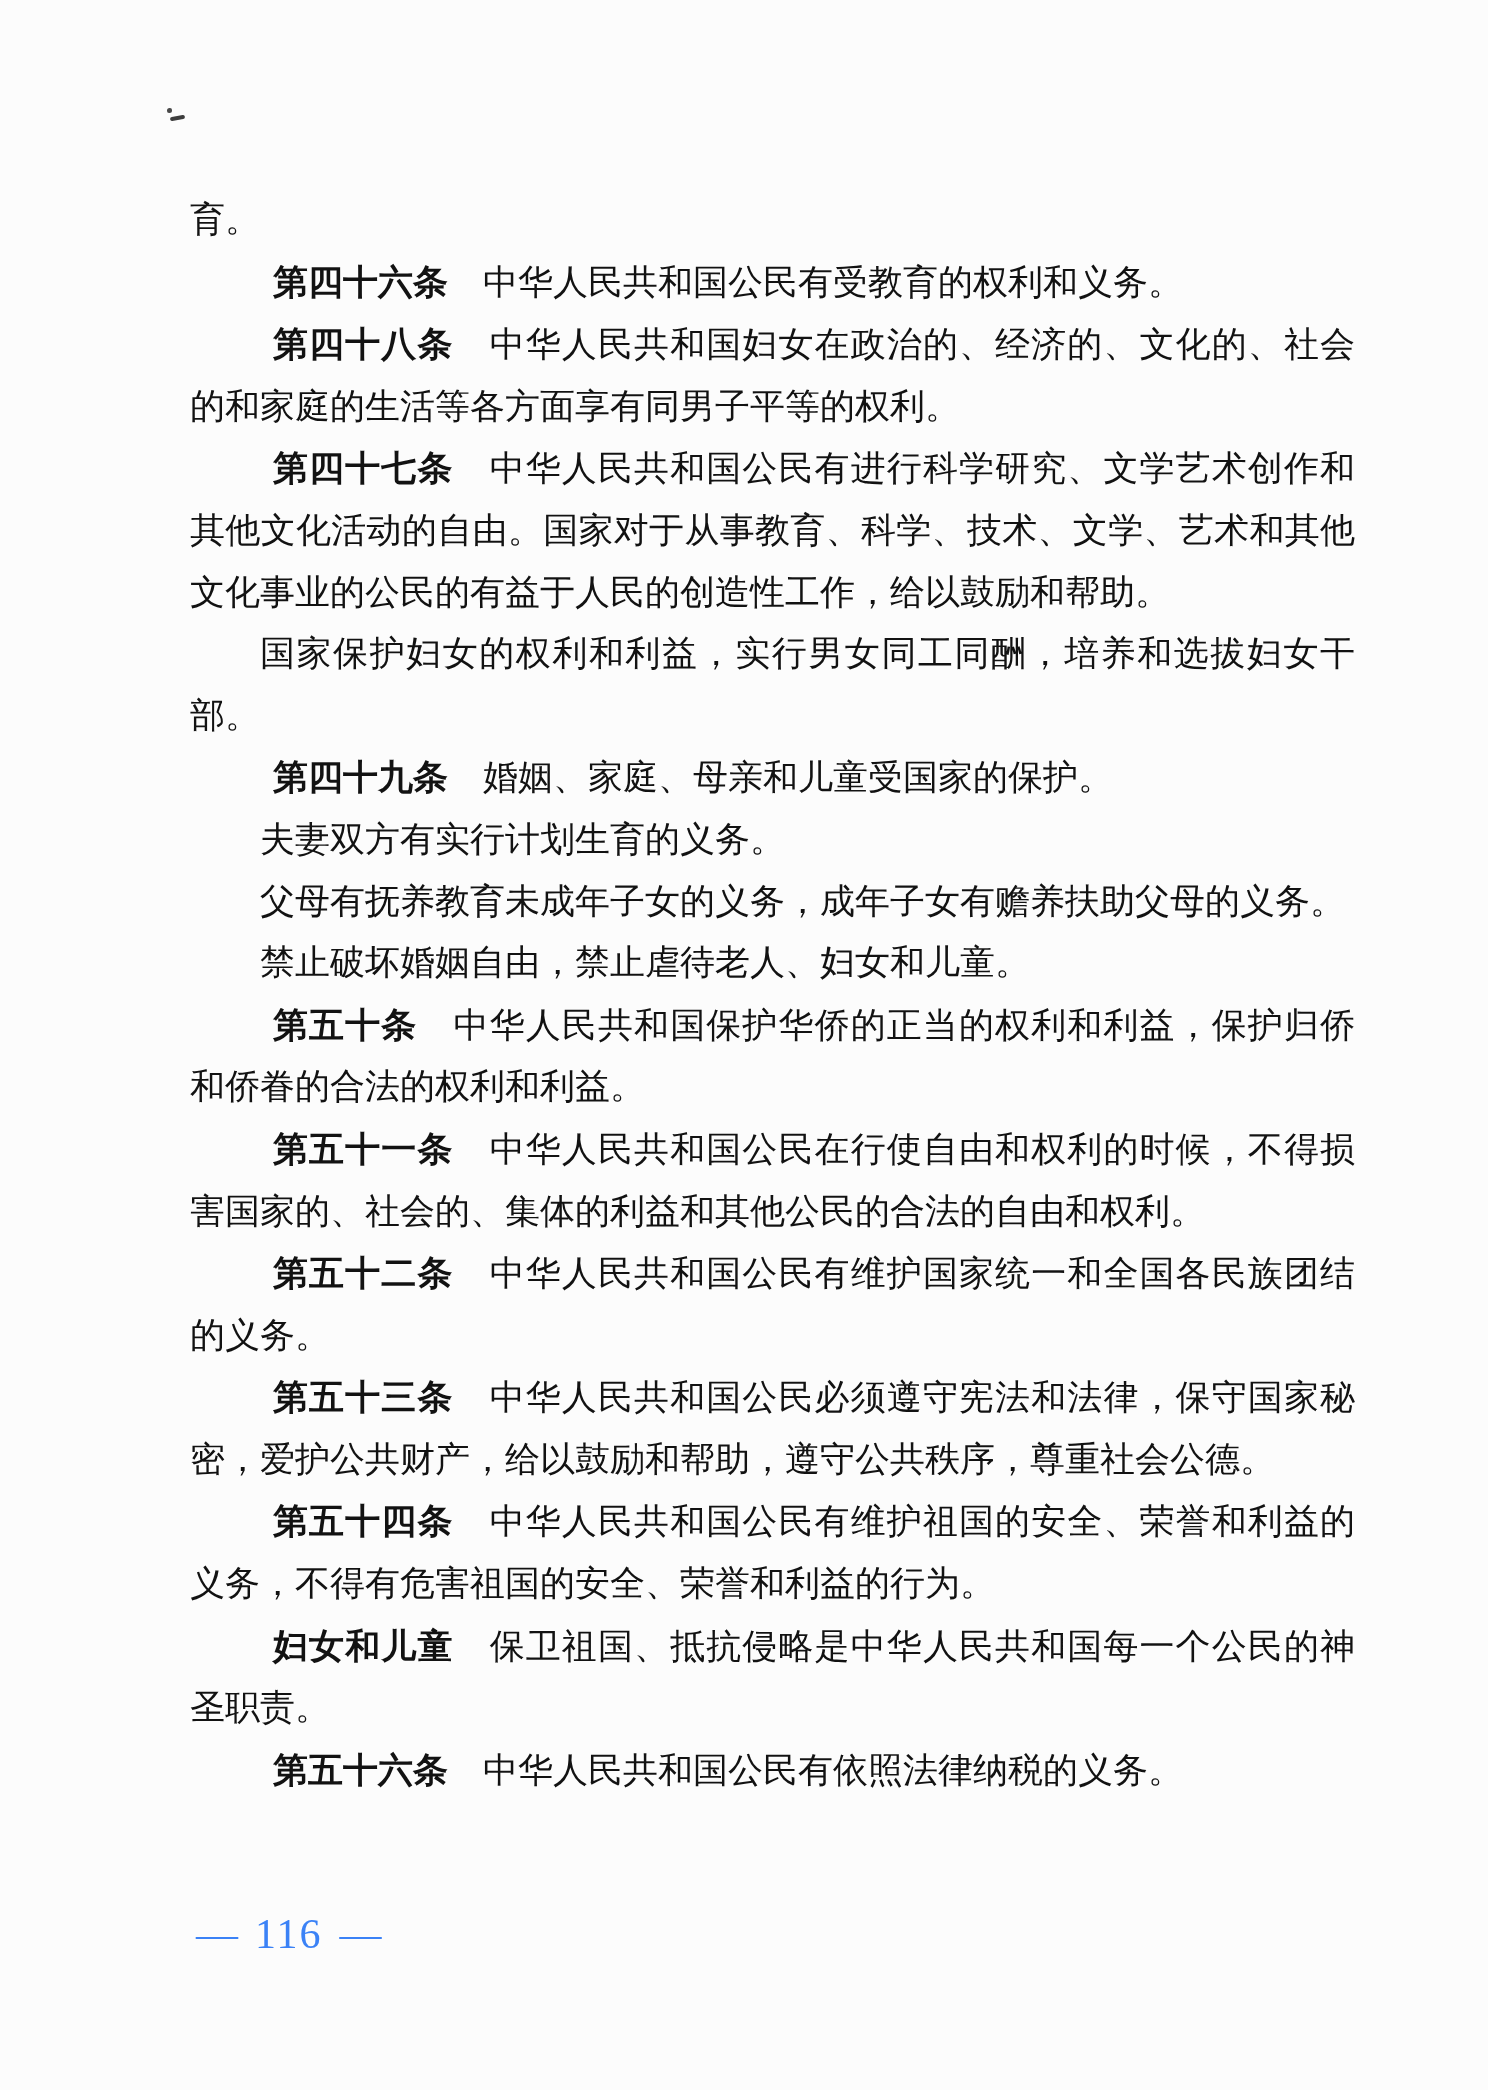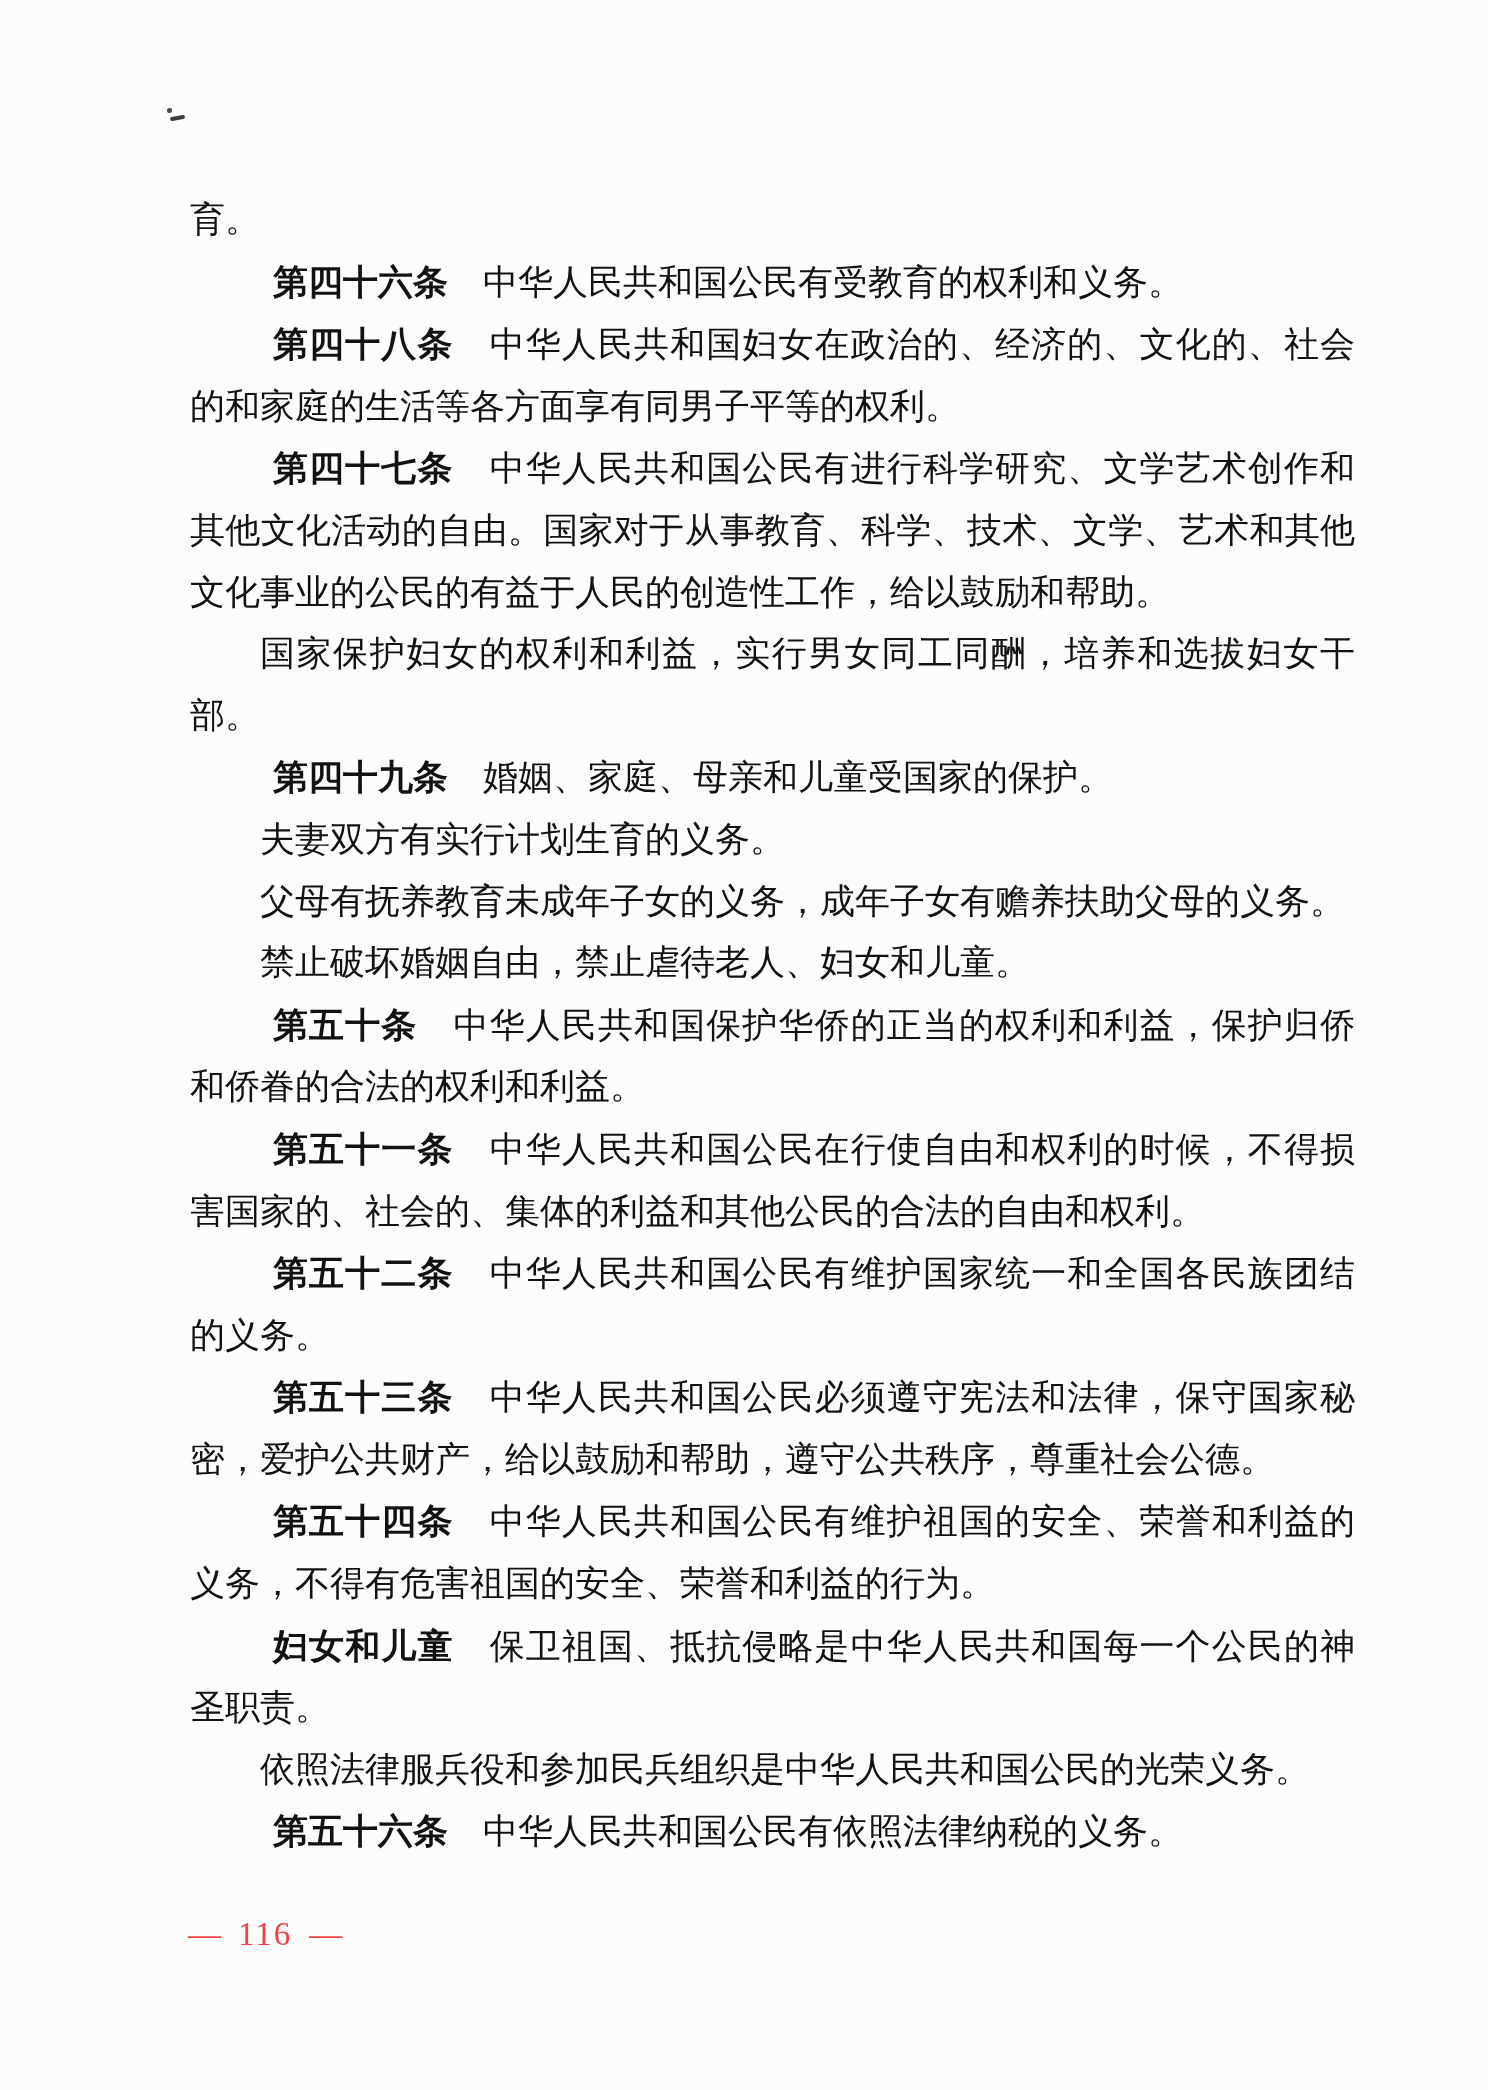--- a/index.html
+++ b/index.html
@@ -38,27 +38,27 @@
   .text-block p.no-indent {
     text-indent: 0;
   }
   .art-num {
     font-weight: bold;
     font-family: "Liberation Sans", "DejaVu Sans", sans-serif;
     margin-left: 13px;
   }
   .footer {
     position: absolute;
-    left: 188px;
+    left: 196px;
     top: 1910px;
     height: 48px;
     font-family: "Liberation Serif", "DejaVu Serif", serif;
-    font-size: 33px;
+    font-size: 42px;
     line-height: 48px;
-    color: #ef4444;
+    color: #3b82f6;
     white-space: nowrap;
   }
   .footer .page-num {
     display: inline-block;
     margin: 0 17px;
     letter-spacing: 2px;
   }
   
   .smudge-dot {
     position: absolute;
@@ -97,21 +97,20 @@
     <p><b class="art-num">第四十九条</b><span>　婚姻、家庭、母亲和儿童受国家的保护。</span></p>
     <p><span>夫妻双方有实行计划生育的义务。</span></p>
     <p><span>父母有抚养教育未成年子女的义务，成年子女有赡养扶助父母的义务。</span></p>
     <p><span>禁止破坏婚姻自由，禁止虐待老人、妇女和儿童。</span></p>
     <p><b class="art-num">第五十条</b><span>　中华人民共和国保护华侨的正当的权利和利益，保护归侨和侨眷的合法的权利和利益。</span></p>
     <p><b class="art-num">第五十一条</b><span>　中华人民共和国公民在行使自由和权利的时候，不得损害国家的、社会的、集体的利益和其他公民的合法的自由和权利。</span></p>
     <p><b class="art-num">第五十二条</b><span>　中华人民共和国公民有维护国家统一和全国各民族团结的义务。</span></p>
     <p><b class="art-num">第五十三条</b><span>　中华人民共和国公民必须遵守宪法和法律，保守国家秘密，爱护公共财产，给以鼓励和帮助，遵守公共秩序，尊重社会公德。</span></p>
     <p><b class="art-num">第五十四条</b><span>　中华人民共和国公民有维护祖国的安全、荣誉和利益的义务，不得有危害祖国的安全、荣誉和利益的行为。</span></p>
     <p><b class="art-num">妇女和儿童</b><span>　保卫祖国、抵抗侵略是中华人民共和国每一个公民的神圣职责。</span></p>
-    <p><span>依照法律服兵役和参加民兵组织是中华人民共和国公民的光荣义务。</span></p>
     <p><b class="art-num">第五十六条</b><span>　中华人民共和国公民有依照法律纳税的义务。</span></p>
   </main>
 
   <div class="footer">
     <span>—</span><span class="page-num">116</span><span>—</span>
   </div>
 
 </div>
 
 </body></html>

